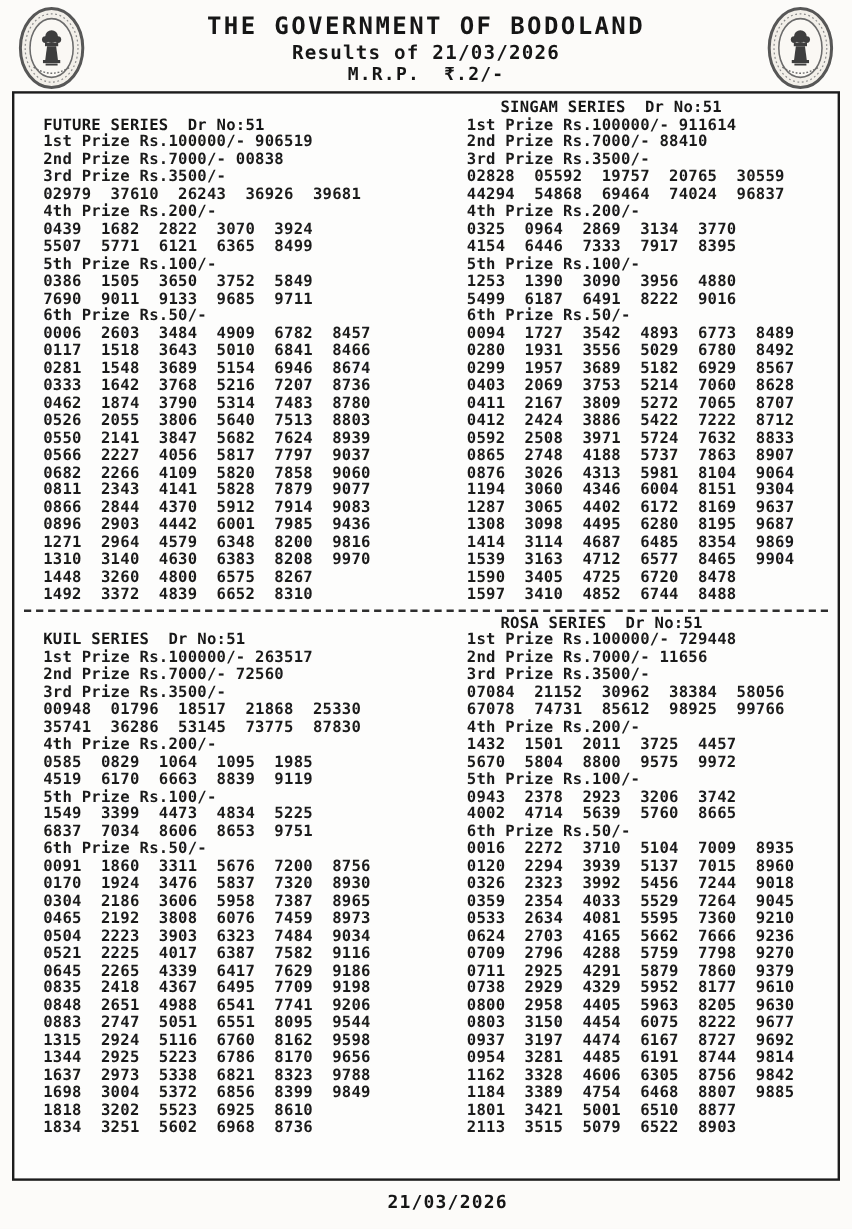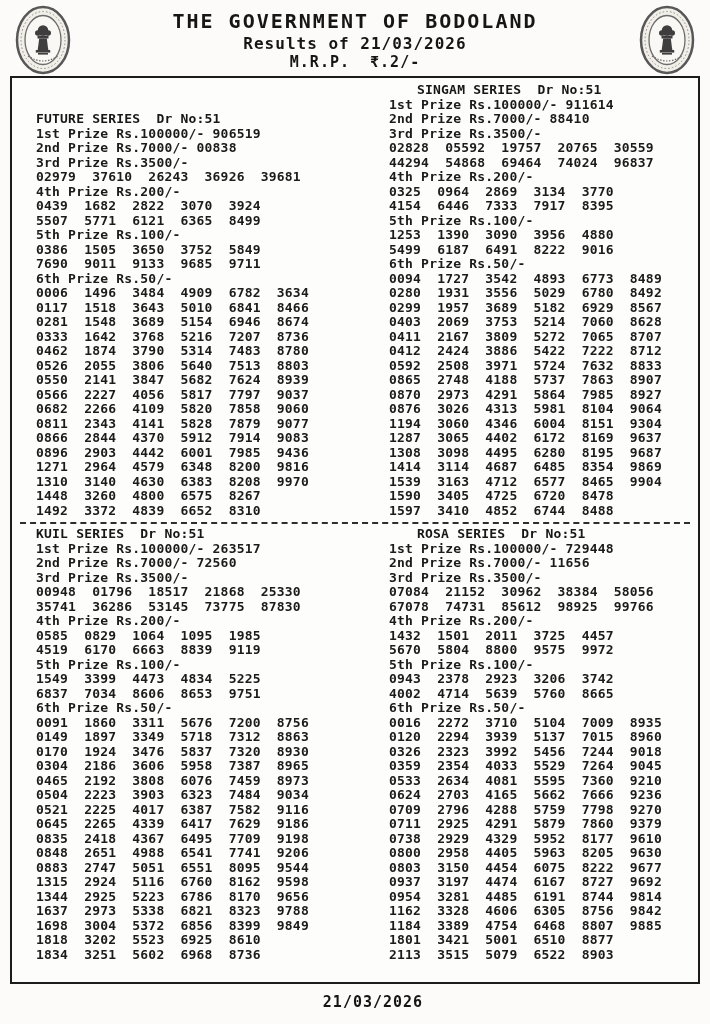--- a/index.html
+++ b/index.html
@@ -107,21 +107,21 @@
             <div class="line">2nd Prize Rs.7000/- 00838</div>
             <div class="line">3rd Prize Rs.3500/-</div>
             <div class="line">02979  37610  26243  36926  39681</div>
             <div class="line">4th Prize Rs.200/-</div>
             <div class="line">0439  1682  2822  3070  3924</div>
             <div class="line">5507  5771  6121  6365  8499</div>
             <div class="line">5th Prize Rs.100/-</div>
             <div class="line">0386  1505  3650  3752  5849</div>
             <div class="line">7690  9011  9133  9685  9711</div>
             <div class="line">6th Prize Rs.50/-</div>
-            <div class="line">0006  1496  3484  4909  6782  3634</div>
+            <div class="line">0006  2603  3484  4909  6782  8457</div>
             <div class="line">0117  1518  3643  5010  6841  8466</div>
             <div class="line">0281  1548  3689  5154  6946  8674</div>
             <div class="line">0333  1642  3768  5216  7207  8736</div>
             <div class="line">0462  1874  3790  5314  7483  8780</div>
             <div class="line">0526  2055  3806  5640  7513  8803</div>
             <div class="line">0550  2141  3847  5682  7624  8939</div>
             <div class="line">0566  2227  4056  5817  7797  9037</div>
             <div class="line">0682  2266  4109  5820  7858  9060</div>
             <div class="line">0811  2343  4141  5828  7879  9077</div>
             <div class="line">0866  2844  4370  5912  7914  9083</div>
@@ -148,21 +148,20 @@
             <div class="line">5499  6187  6491  8222  9016</div>
             <div class="line">6th Prize Rs.50/-</div>
             <div class="line">0094  1727  3542  4893  6773  8489</div>
             <div class="line">0280  1931  3556  5029  6780  8492</div>
             <div class="line">0299  1957  3689  5182  6929  8567</div>
             <div class="line">0403  2069  3753  5214  7060  8628</div>
             <div class="line">0411  2167  3809  5272  7065  8707</div>
             <div class="line">0412  2424  3886  5422  7222  8712</div>
             <div class="line">0592  2508  3971  5724  7632  8833</div>
             <div class="line">0865  2748  4188  5737  7863  8907</div>
-            <div class="line">0870  2973  4291  5864  7985  8927</div>
             <div class="line">0876  3026  4313  5981  8104  9064</div>
             <div class="line">1194  3060  4346  6004  8151  9304</div>
             <div class="line">1287  3065  4402  6172  8169  9637</div>
             <div class="line">1308  3098  4495  6280  8195  9687</div>
             <div class="line">1414  3114  4687  6485  8354  9869</div>
             <div class="line">1539  3163  4712  6577  8465  9904</div>
             <div class="line">1590  3405  4725  6720  8478</div>
             <div class="line">1597  3410  4852  6744  8488</div>
           </div>
       </section>
@@ -180,21 +179,20 @@
             <div class="line">00948  01796  18517  21868  25330</div>
             <div class="line">35741  36286  53145  73775  87830</div>
             <div class="line">4th Prize Rs.200/-</div>
             <div class="line">0585  0829  1064  1095  1985</div>
             <div class="line">4519  6170  6663  8839  9119</div>
             <div class="line">5th Prize Rs.100/-</div>
             <div class="line">1549  3399  4473  4834  5225</div>
             <div class="line">6837  7034  8606  8653  9751</div>
             <div class="line">6th Prize Rs.50/-</div>
             <div class="line">0091  1860  3311  5676  7200  8756</div>
-            <div class="line">0149  1897  3349  5718  7312  8863</div>
             <div class="line">0170  1924  3476  5837  7320  8930</div>
             <div class="line">0304  2186  3606  5958  7387  8965</div>
             <div class="line">0465  2192  3808  6076  7459  8973</div>
             <div class="line">0504  2223  3903  6323  7484  9034</div>
             <div class="line">0521  2225  4017  6387  7582  9116</div>
             <div class="line">0645  2265  4339  6417  7629  9186</div>
             <div class="line">0835  2418  4367  6495  7709  9198</div>
             <div class="line">0848  2651  4988  6541  7741  9206</div>
             <div class="line">0883  2747  5051  6551  8095  9544</div>
             <div class="line">1315  2924  5116  6760  8162  9598</div>

